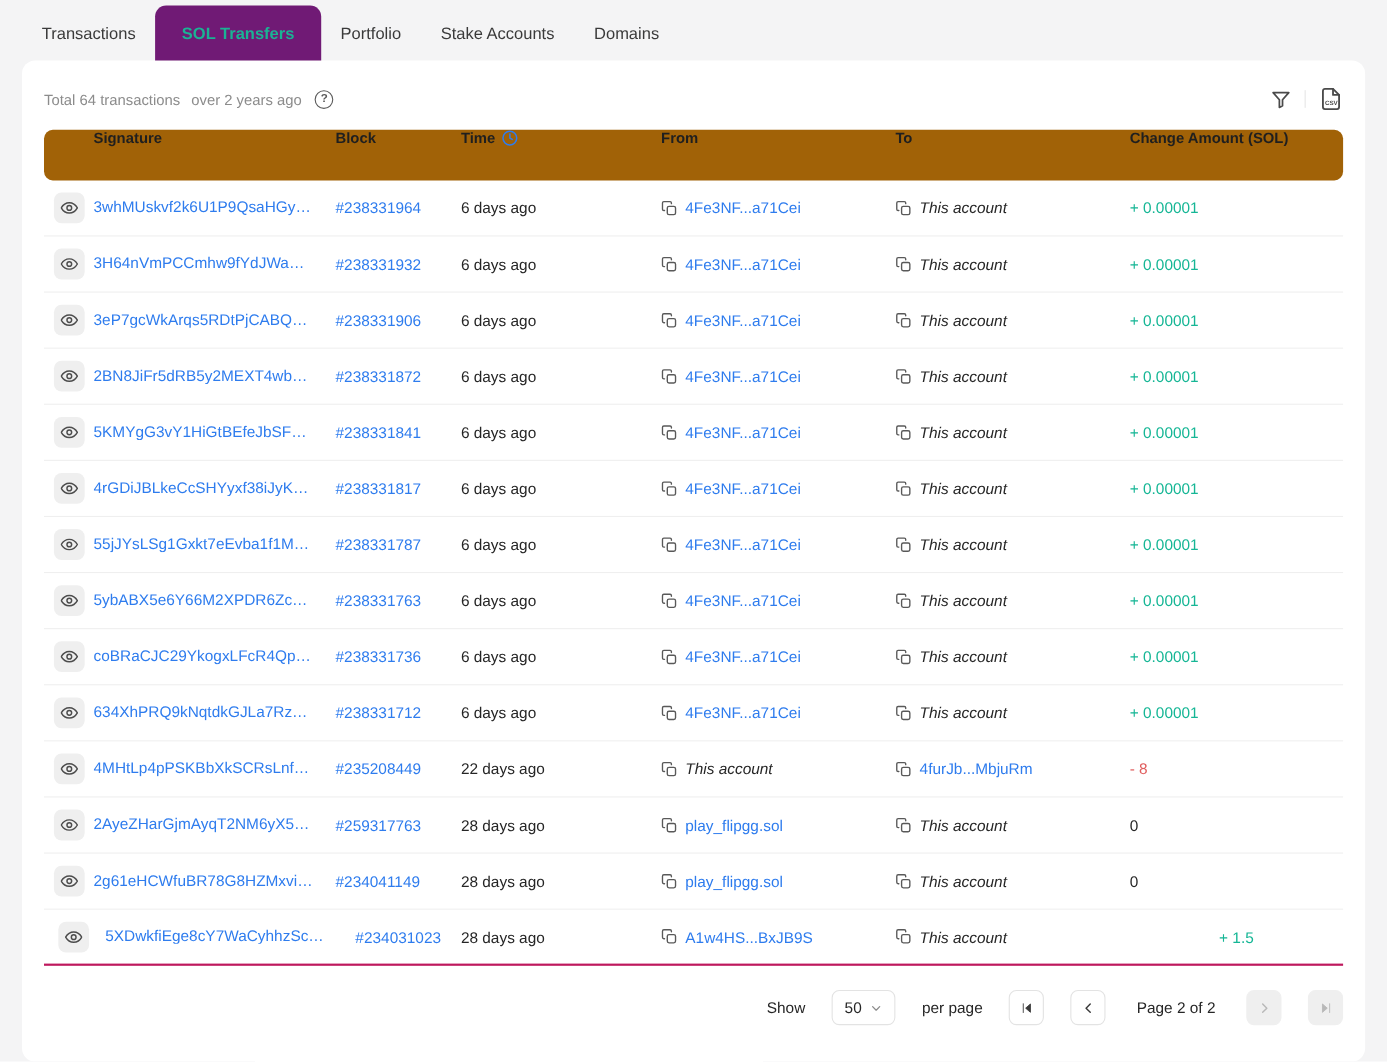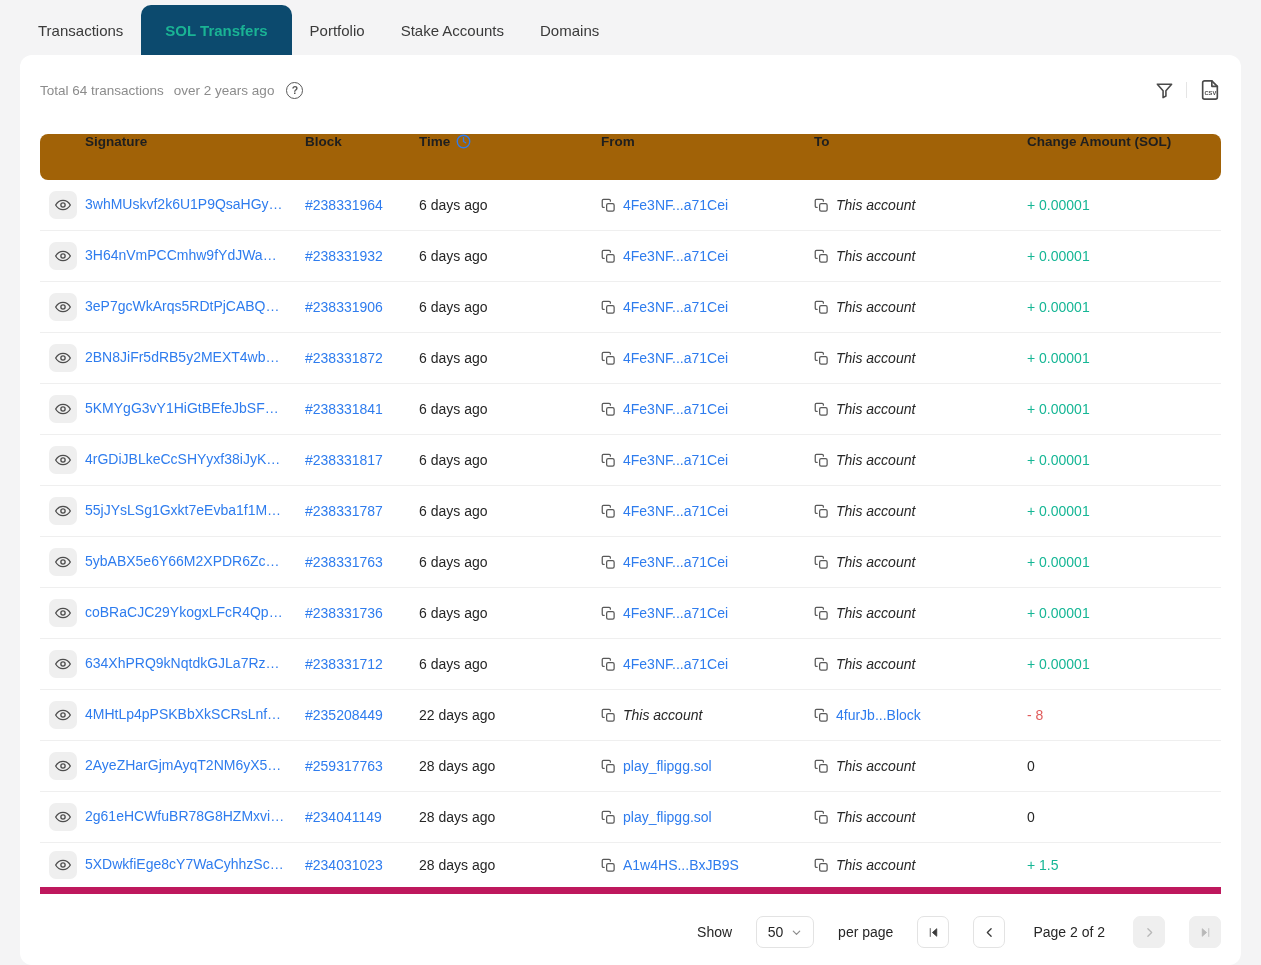--- a/index.html
+++ b/index.html
@@ -9,31 +9,31 @@
     background:var(--page-bg, #f4f4f5);
     color:#262626;
   }
   
   .tabbar { display:flex; align-items:flex-end; height:55px; padding-left:20px; }
   .tab {
     height:50px; display:flex; align-items:center; padding:0 18px;
     font-size:15px; color:#3a3a3a; cursor:pointer; white-space:nowrap;
   }
   .tab.active {
-    background:#0c4a6e; border-radius:10px 10px 0 0; padding:0 24px;
+    background:#701a75; border-radius:10px 10px 0 0; padding:0 24px;
     color:var(--accent, #1ab394); font-weight:bold;
   }
   
   .card {
     margin:0 20px; background:#fff; border-radius:12px;
     height:910px; padding:20px 20px 0 20px;
     display:flex; flex-direction:column;
   }
   
-  .toolbar { display:flex; align-items:center; height:30px; margin-bottom:29px; }
+  .toolbar { display:flex; align-items:center; height:30px; margin-bottom:13px; }
   .toolbar-left { display:flex; align-items:center; gap:10px; font-size:13.5px; color:#8c8c8c; }
   .help-circle {
     width:17px; height:17px; border:1.6px solid #595959; border-radius:50%;
     display:inline-flex; align-items:center; justify-content:center;
     font-size:10.5px; font-weight:bold; color:#595959; margin-left:2px;
   }
   .toolbar-right { margin-left:auto; display:flex; align-items:center; gap:12px; color:#4a4a4a; }
   .icon-btn { display:inline-flex; align-items:center; justify-content:center; cursor:pointer; background:none; border:none; color:#4a4a4a; }
   .v-divider { width:1px; height:16px; background:#e5e5e5; }
   
@@ -46,21 +46,21 @@
   .col-block { width:114px; flex:none; }
   .col-time { width:182px; flex:none; display:flex; align-items:center; gap:6px; }
   .col-from { width:213px; flex:none; display:flex; align-items:center; gap:7px; }
   .col-to { width:213px; flex:none; display:flex; align-items:center; gap:7px; }
   .col-change { flex:1; }
   .tbody { display:flex; flex-direction:column; }
   .trow {
     display:flex; align-items:center; height:51px;
     border-bottom:1px solid #efefef; font-size:14px;
   }
-  .trow:last-child { border-bottom:7px solid #be185d; }
+  .trow:last-child { border-bottom:2px solid #be185d;text-align:center; }
   .eye-btn {
     width:28px; height:28px; border:none; border-radius:7px; background:#efefef;
     display:inline-flex; align-items:center; justify-content:center;
     color:#4d4d4d; cursor:pointer; margin-left:9px;
   }
   .link { color:var(--link, #2e7cee); text-decoration:none; cursor:pointer; }
   .sig-link { display:inline-block; max-width:205px; overflow:hidden; white-space:nowrap; }
   .copy { display:inline-flex; color:#595959; cursor:pointer; flex:none; }
   .addr-plain { color:#262626;font-style:italic; }
   .change { font-size:14px; }
@@ -554,21 +554,21 @@
         </span>
         <span class="addr-plain">This account</span>
       </span>
       <span class="col-to">
         <span class="copy">
           <svg width="15" height="15" viewBox="0 0 24 24" fill="none" stroke="currentColor" stroke-width="2" stroke-linecap="round" stroke-linejoin="round">
               <rect x="9" y="9" width="12" height="12" rx="2.5"></rect>
               <path d="M5 15H4a2 2 0 0 1-2-2V4a2 2 0 0 1 2-2h9a2 2 0 0 1 2 2v1"></path>
             </svg>
         </span>
-        <span class="link">4furJb...Block</span>
+        <span class="link">4furJb...MbjuRm</span>
       </span>
       <span class="col-change">
         <span class="change negative">- 8</span>
       </span>
     </div>
 
     <div class="trow">
       <span class="col-eye">
         <button class="eye-btn">
           <svg width="16" height="16" viewBox="0 0 24 24" fill="none" stroke="currentColor" stroke-width="2" stroke-linecap="round" stroke-linejoin="round">

